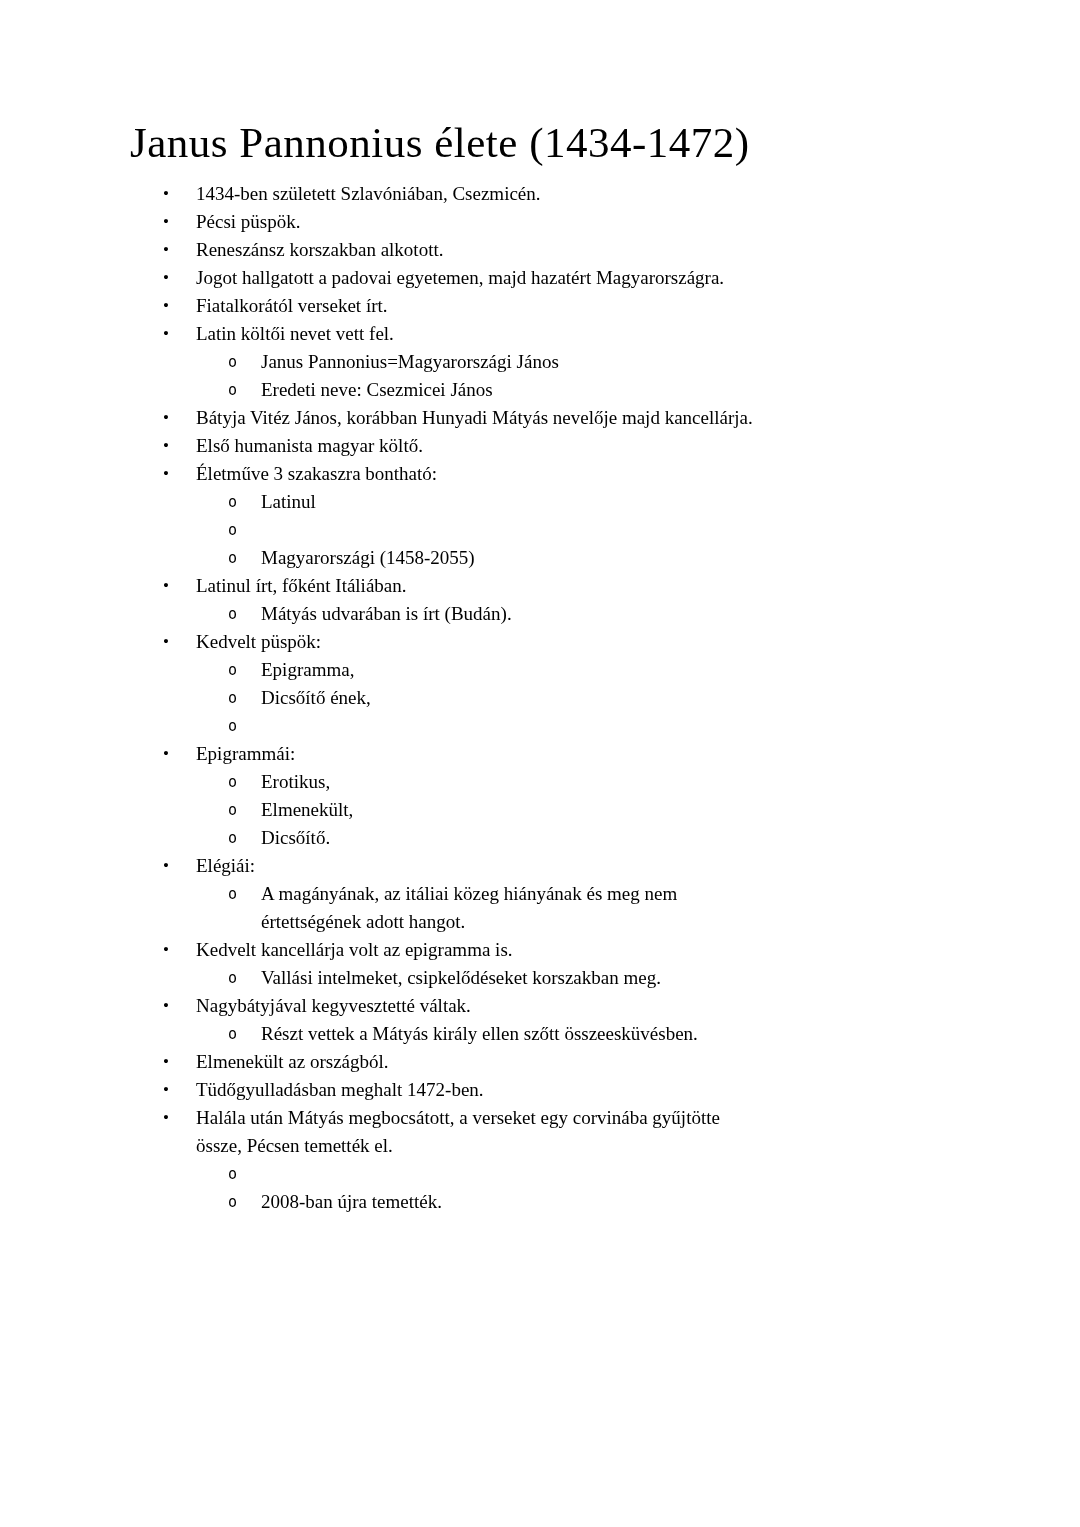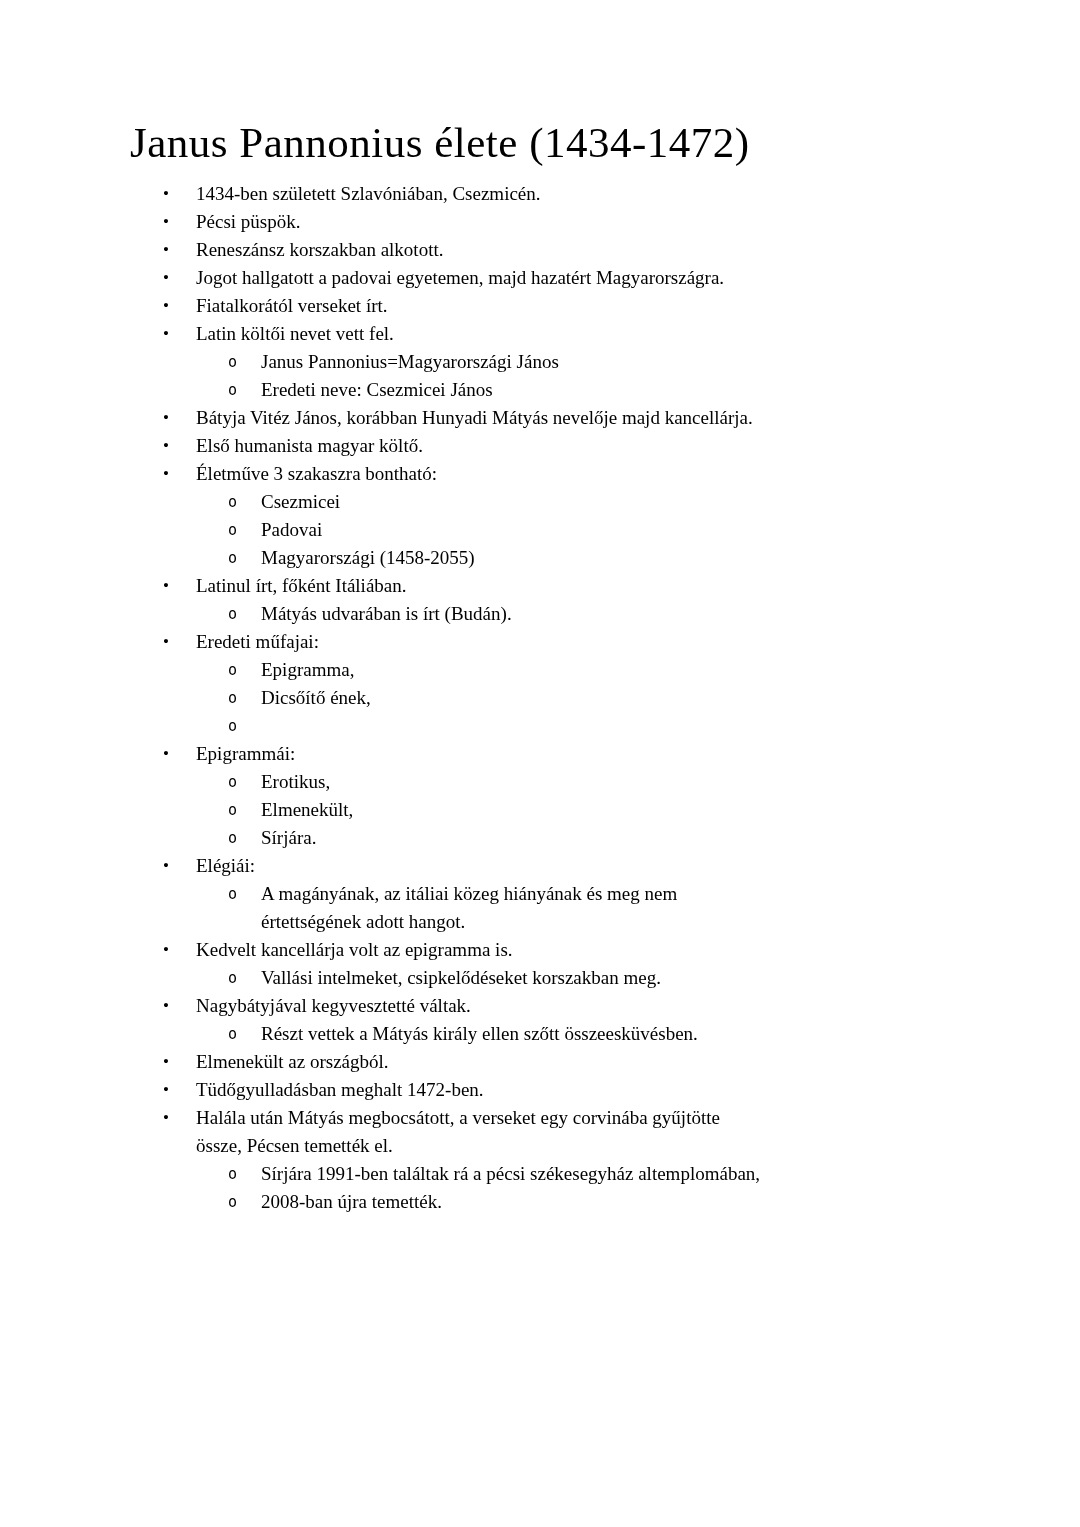--- a/index.html
+++ b/index.html
@@ -86,41 +86,40 @@
       <li class="item l1">
         <span class="marker m1">•</span>
         <span class="text">Első humanista magyar költő.</span>
       </li>
       <li class="item l1">
         <span class="marker m1">•</span>
         <span class="text">Életműve 3 szakaszra bontható:</span>
       </li>
       <li class="item l2">
         <span class="marker m2">o</span>
-        <span class="text">Csezmicei</span>
+        <span class="text">Latinul</span>
       </li>
       <li class="item l2">
         <span class="marker m2">o</span>
-        <span class="text">Padovai</span>
       </li>
       <li class="item l2">
         <span class="marker m2">o</span>
         <span class="text">Magyarországi (1458-2055)</span>
       </li>
       <li class="item l1">
         <span class="marker m1">•</span>
         <span class="text">Latinul írt, főként Itáliában.</span>
       </li>
       <li class="item l2">
         <span class="marker m2">o</span>
         <span class="text">Mátyás udvarában is írt (Budán).</span>
       </li>
       <li class="item l1">
         <span class="marker m1">•</span>
-        <span class="text">Eredeti műfajai:</span>
+        <span class="text">Kedvelt püspök:</span>
       </li>
       <li class="item l2">
         <span class="marker m2">o</span>
         <span class="text">Epigramma,</span>
       </li>
       <li class="item l2">
         <span class="marker m2">o</span>
         <span class="text">Dicsőítő ének,</span>
       </li>
       <li class="item l2">
@@ -133,21 +132,21 @@
       <li class="item l2">
         <span class="marker m2">o</span>
         <span class="text">Erotikus,</span>
       </li>
       <li class="item l2">
         <span class="marker m2">o</span>
         <span class="text">Elmenekült,</span>
       </li>
       <li class="item l2">
         <span class="marker m2">o</span>
-        <span class="text">Sírjára.</span>
+        <span class="text">Dicsőítő.</span>
       </li>
       <li class="item l1">
         <span class="marker m1">•</span>
         <span class="text">Elégiái:</span>
       </li>
       <li class="item l2">
         <span class="marker m2">o</span>
         <span class="text">A magányának, az itáliai közeg hiányának és meg nem értettségének adott hangot.</span>
       </li>
       <li class="item l1">
@@ -173,20 +172,19 @@
       <li class="item l1">
         <span class="marker m1">•</span>
         <span class="text">Tüdőgyulladásban meghalt 1472-ben.</span>
       </li>
       <li class="item l1">
         <span class="marker m1">•</span>
         <span class="text">Halála után Mátyás megbocsátott, a verseket egy corvinába gyűjtötte össze, Pécsen temették el.</span>
       </li>
       <li class="item l2">
         <span class="marker m2">o</span>
-        <span class="text">Sírjára 1991-ben találtak rá a pécsi székesegyház altemplomában,</span>
       </li>
       <li class="item l2">
         <span class="marker m2">o</span>
         <span class="text">2008-ban újra temették.</span>
       </li>
     </ul>
 </div>
 
 </body></html>

